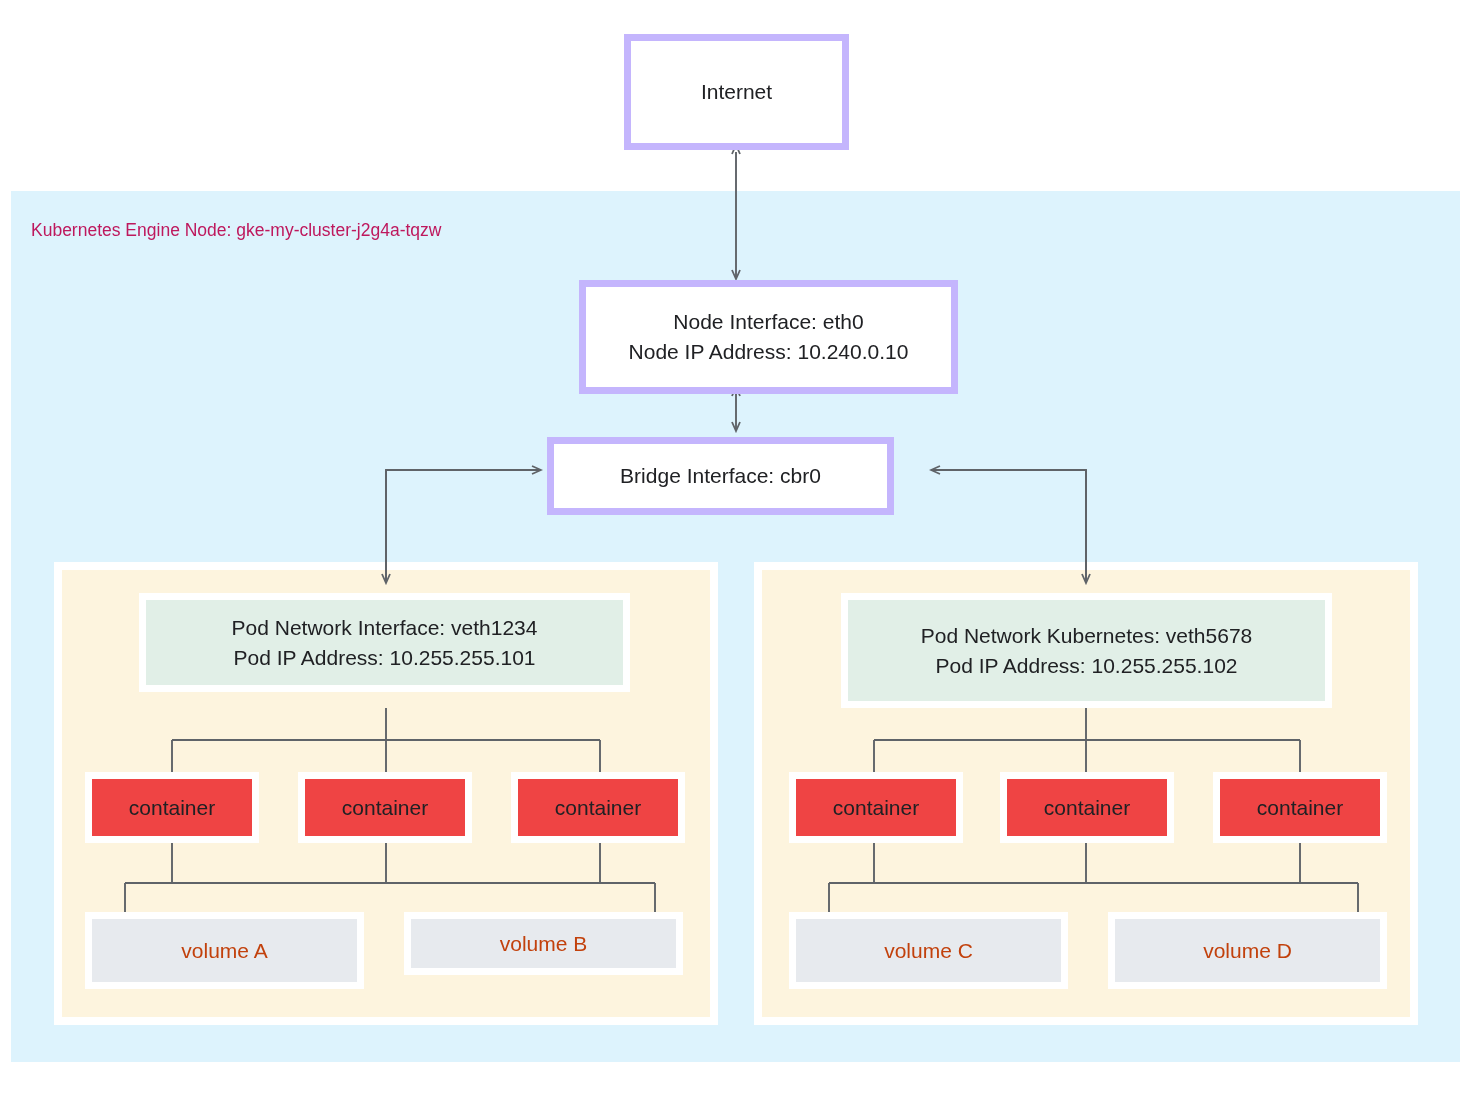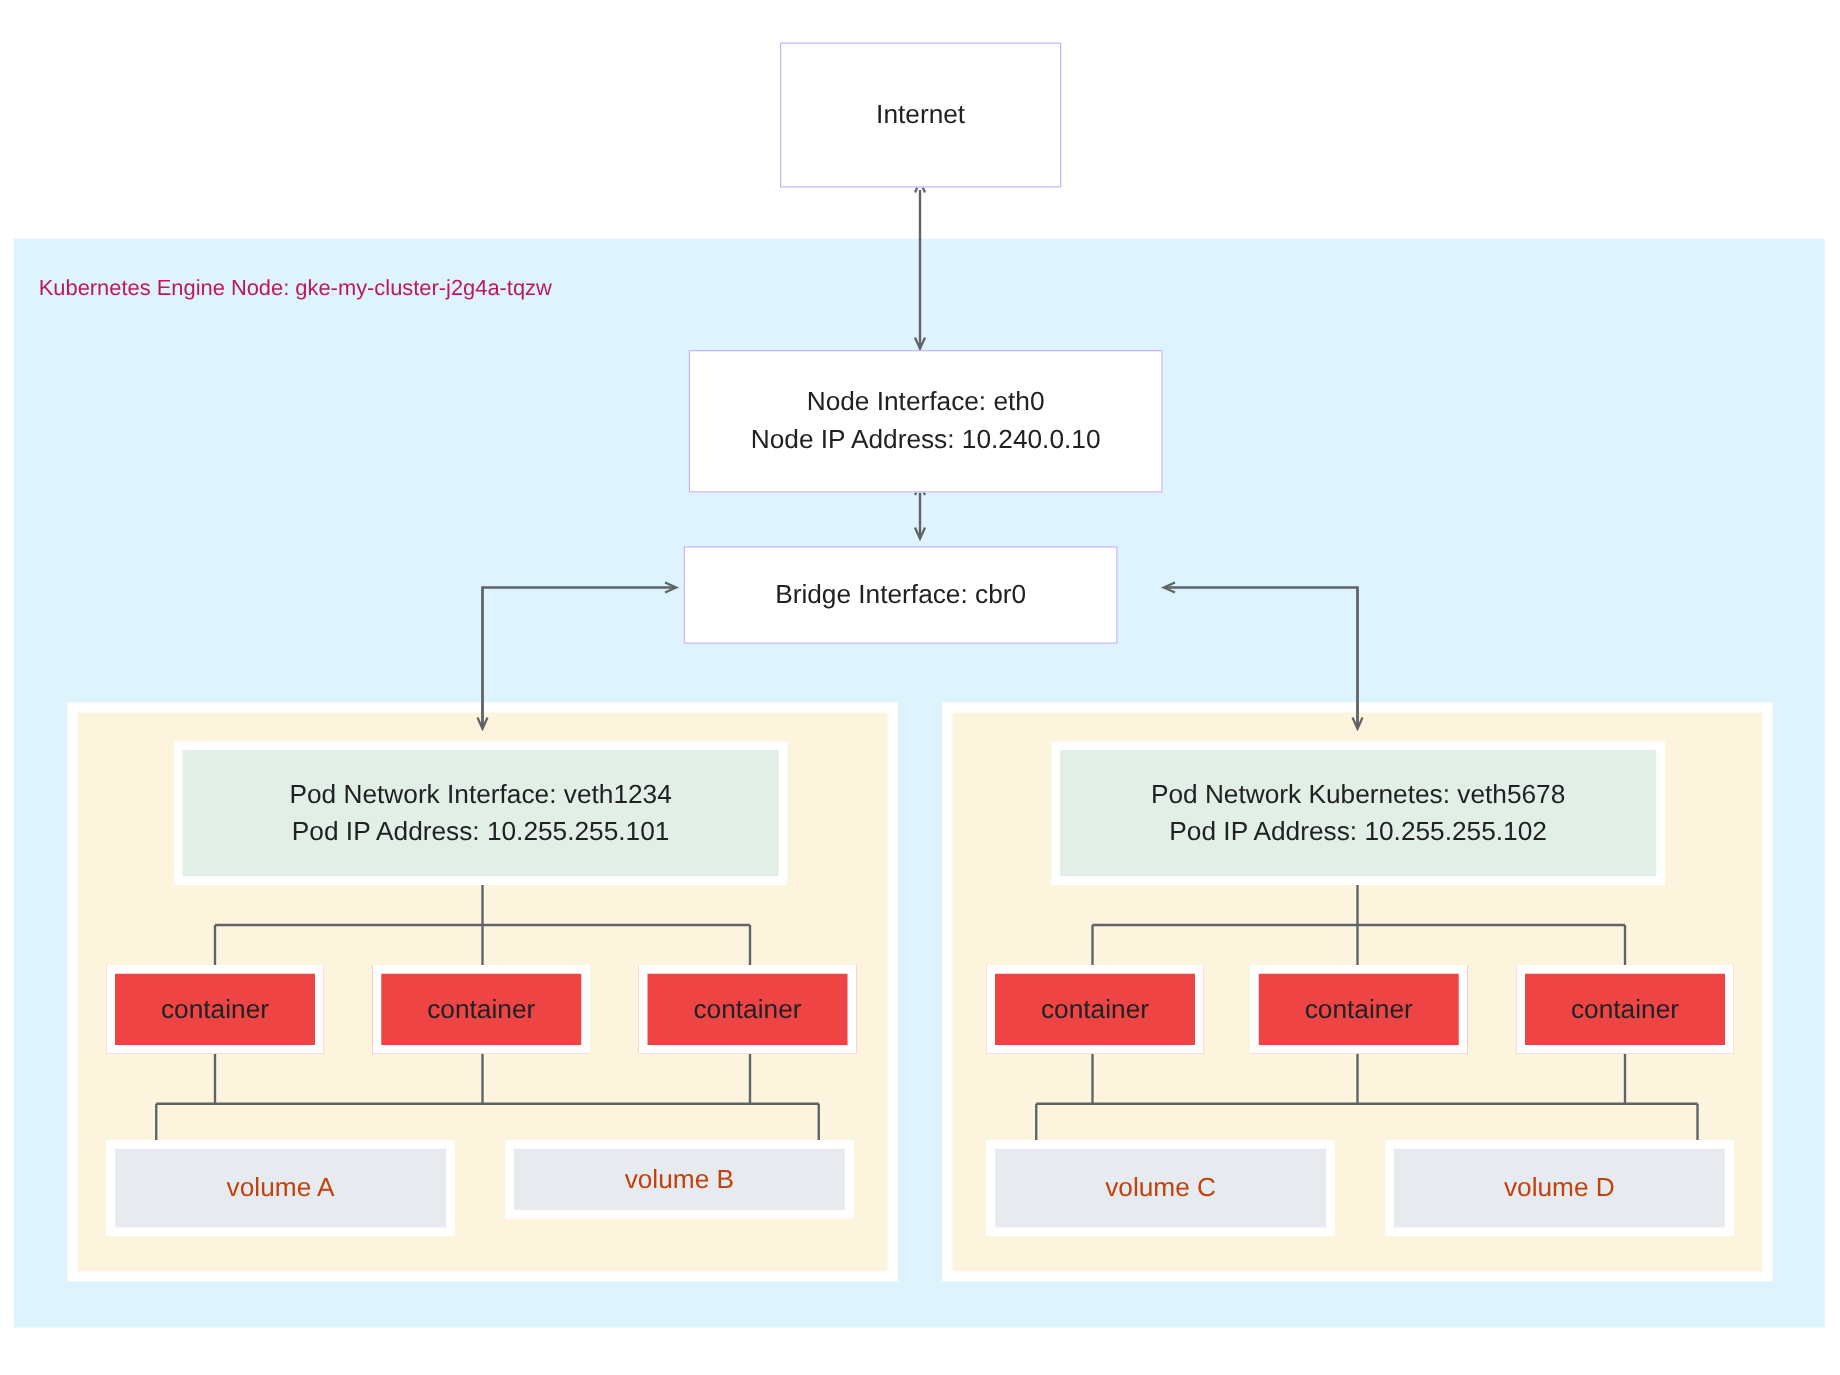--- a/index.html
+++ b/index.html
@@ -40,21 +40,21 @@
     align-items: center;
     justify-content: center;
     text-align: center;
     z-index: 3;
     line-height: 1.42;
   }
 
   
   .box-plain {
     background: #ffffff;
-    border: 1px solid #c4b5fd;
+    border: 7px solid #c4b5fd;
     color: #202124;
     font-size: 21px;
   }
 
   
   .region-node {
     position: absolute;
     background: #ddf3fd;
     z-index: 0;
   }
@@ -165,30 +165,30 @@
       <line x1="829" y1="883" x2="1358" y2="883"></line>
       <line x1="829" y1="883" x2="829" y2="918"></line>
       <line x1="1358" y1="883" x2="1358" y2="918"></line>
     </g>
   </svg>
 
   <div class="node box-plain" style="left:624px; top:34px; width:225px; height:116px;">
     <span>Internet</span>
   </div>
 
-  <div class="node box-plain two-line" style="left:551px; top:280px; width:379px; height:114px;">
+  <div class="node box-plain two-line" style="left:579px; top:280px; width:379px; height:114px;">
     <span>Node Interface: eth0
 Node IP Address: 10.240.0.10</span>
   </div>
 
   <div class="node box-plain" style="left:547px; top:437px; width:347px; height:78px;">
     <span>Bridge Interface: cbr0</span>
   </div>
 
-  <div class="node box-podnet two-line" style="left:139px; top:593px; width:491px; height:115px;">
+  <div class="node box-podnet two-line" style="left:139px; top:593px; width:491px; height:99px;">
     <span>Pod Network Interface: veth1234
 Pod IP Address: 10.255.255.101</span>
   </div>
 
   <div class="node box-container" style="left:85px; top:772px; width:174px; height:71px;">
     <span>container</span>
   </div>
   <div class="node box-container" style="left:298px; top:772px; width:174px; height:71px;">
     <span>container</span>
   </div>

